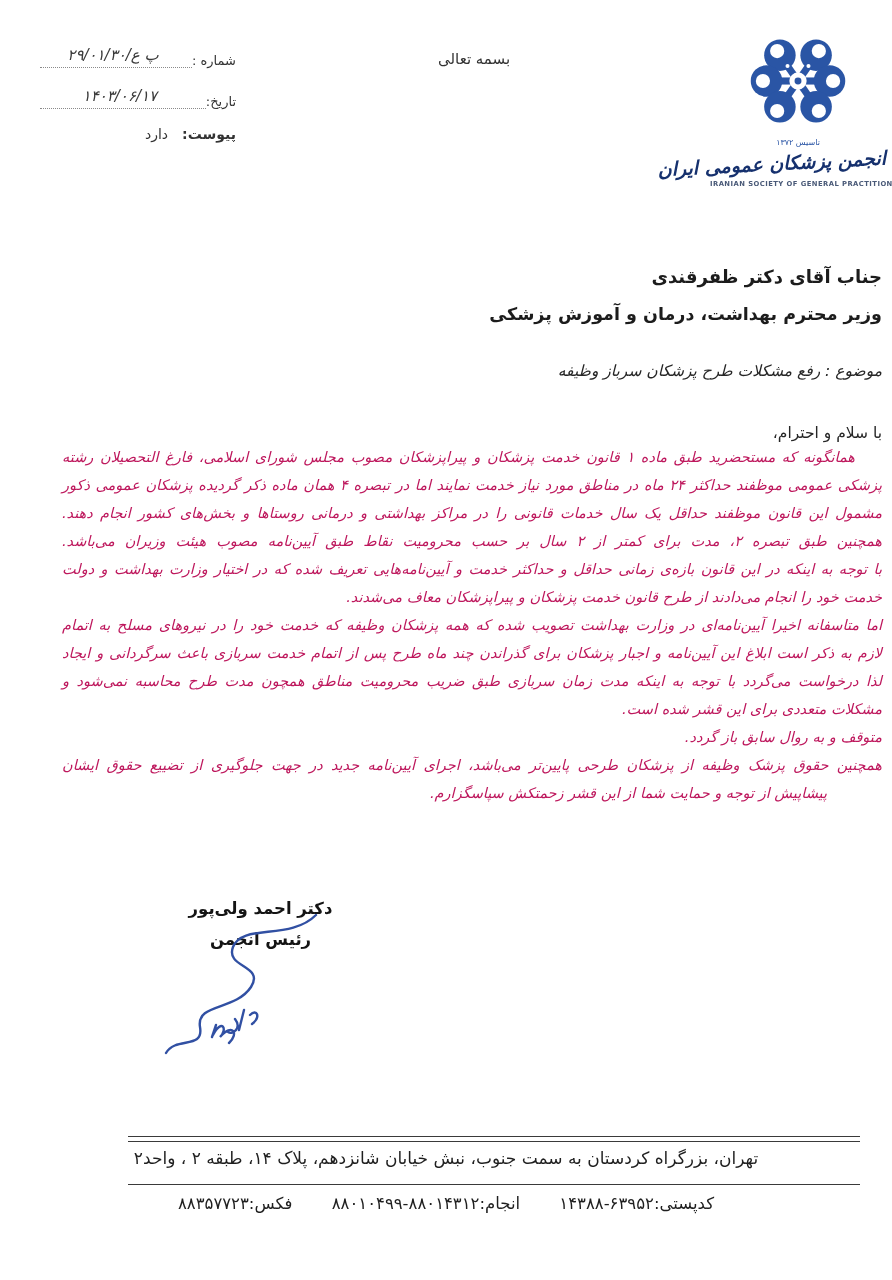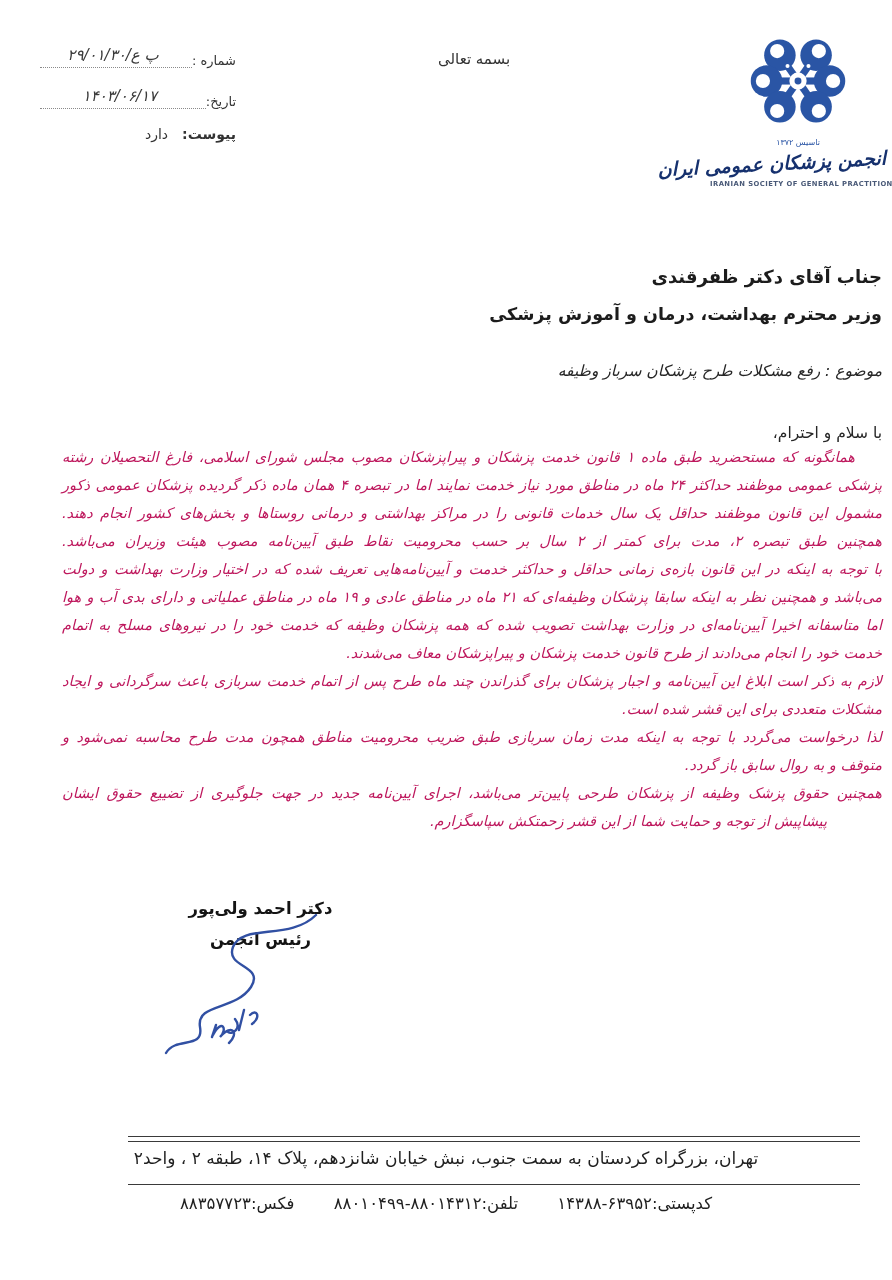--- a/index.html
+++ b/index.html
@@ -138,26 +138,25 @@
 
   <div class="subject">موضوع : رفع مشکلات طرح پزشکان سرباز وظیفه</div>
   <div class="salutation">با سلام و احترام،</div>
 
   <div class="body-text">
     <div class="bline j ind">همانگونه که مستحضرید طبق ماده ۱ قانون خدمت پزشکان و پیراپزشکان مصوب مجلس شورای اسلامی، فارغ التحصیلان رشته</div>
     <div class="bline j">پزشکی عمومی موظفند حداکثر ۲۴ ماه در مناطق مورد نیاز خدمت نمایند اما در تبصره ۴ همان ماده ذکر گردیده پزشکان عمومی ذکور</div>
     <div class="bline j">مشمول این قانون موظفند حداقل یک سال خدمات قانونی را در مراکز بهداشتی و درمانی روستاها و بخش‌های کشور انجام دهند.</div>
     <div class="bline j">همچنین طبق تبصره ۲، مدت برای کمتر از ۲ سال بر حسب محرومیت نقاط طبق آیین‌نامه مصوب هیئت وزیران می‌باشد.</div>
     <div class="bline j">با توجه به اینکه در این قانون بازه‌ی زمانی حداقل و حداکثر خدمت و آیین‌نامه‌هایی تعریف شده که در اختیار وزارت بهداشت و دولت</div>
-    <div class="bline j">می‌باشد و همچنین نظر به اینکه سابقا پزشکان وظیفه‌ای که ۲۱ ماه در مناطق عادی و ۱۹ ماه در مناطق عملیاتی و دارای بدی آب و هوا</div>
+    <div class="bline e">خدمت خود را انجام می‌دادند از طرح قانون خدمت پزشکان و پیراپزشکان معاف می‌شدند.</div>
     <div class="bline j">اما متاسفانه اخیرا آیین‌نامه‌ای در وزارت بهداشت تصویب شده که همه پزشکان وظیفه که خدمت خود را در نیروهای مسلح به اتمام</div>
-    <div class="bline e">خدمت خود را انجام می‌دادند از طرح قانون خدمت پزشکان و پیراپزشکان معاف می‌شدند.</div>
     <div class="bline j">لازم به ذکر است ابلاغ این آیین‌نامه و اجبار پزشکان برای گذراندن چند ماه طرح پس از اتمام خدمت سربازی باعث سرگردانی و ایجاد</div>
+    <div class="bline j">لذا درخواست می‌گردد با توجه به اینکه مدت زمان سربازی طبق ضریب محرومیت مناطق همچون مدت طرح محاسبه نمی‌شود و</div>
     <div class="bline e">مشکلات متعددی برای این قشر شده است.</div>
-    <div class="bline j">لذا درخواست می‌گردد با توجه به اینکه مدت زمان سربازی طبق ضریب محرومیت مناطق همچون مدت طرح محاسبه نمی‌شود و</div>
     <div class="bline e">متوقف و به روال سابق باز گردد.</div>
     <div class="bline j">همچنین حقوق پزشک وظیفه از پزشکان طرحی پایین‌تر می‌باشد، اجرای آیین‌نامه جدید در جهت جلوگیری از تضییع حقوق ایشان</div>
     <div class="bline e ind2">پیشاپیش از توجه و حمایت شما از این قشر زحمتکش سپاسگزارم.</div>
   </div>
 
   <div class="signer">
     <div>دکتر احمد ولی‌پور</div>
     <div>رئیس انجمن</div>
   </div>
   <svg class="sig-ink" width="215" height="160" viewBox="0 0 215 160">
@@ -165,17 +164,17 @@
       <path d="M178,12 C152,38 104,20 95,44 C87,65 127,62 113,84 C97,108 58,100 62,124 C66,147 38,133 28,150"></path>
       <path d="M78,122 l-4,12 m1,-2 c9,-17 15,-6 7,2 c13,-15 19,-3 9,6 m6,-24 c7,9 -2,16 -7,13 m16,-22 l-5,20 m11,-15 c7,-7 11,2 2,9"></path>
     </g>
   </svg>
 
   <div class="rule-double"></div>
   <div class="footer-address">تهران، بزرگراه کردستان به سمت جنوب، نبش خیابان شانزدهم، پلاک ۱۴، طبقه ۲ ، واحد۲</div>
   <div class="rule-single"></div>
   <div class="footer-contacts">
     <span class="c-item"><span>کدپستی:</span><bdo dir="ltr">۱۴۳۸۸-۶۳۹۵۲</bdo></span>
-    <span class="c-item"><span>تلفن:</span><bdo dir="ltr">۸۸۰۱۰۴۹۹-۸۸۰۱۴۳۱۲</bdo></span>
+    <span class="c-item"><span>انجام:</span><bdo dir="ltr">۸۸۰۱۰۴۹۹-۸۸۰۱۴۳۱۲</bdo></span>
     <span class="c-item"><span>فکس:</span><bdo dir="ltr">۸۸۳۵۷۷۲۳</bdo></span>
   </div>
 
 </div>
 
 </body></html>

